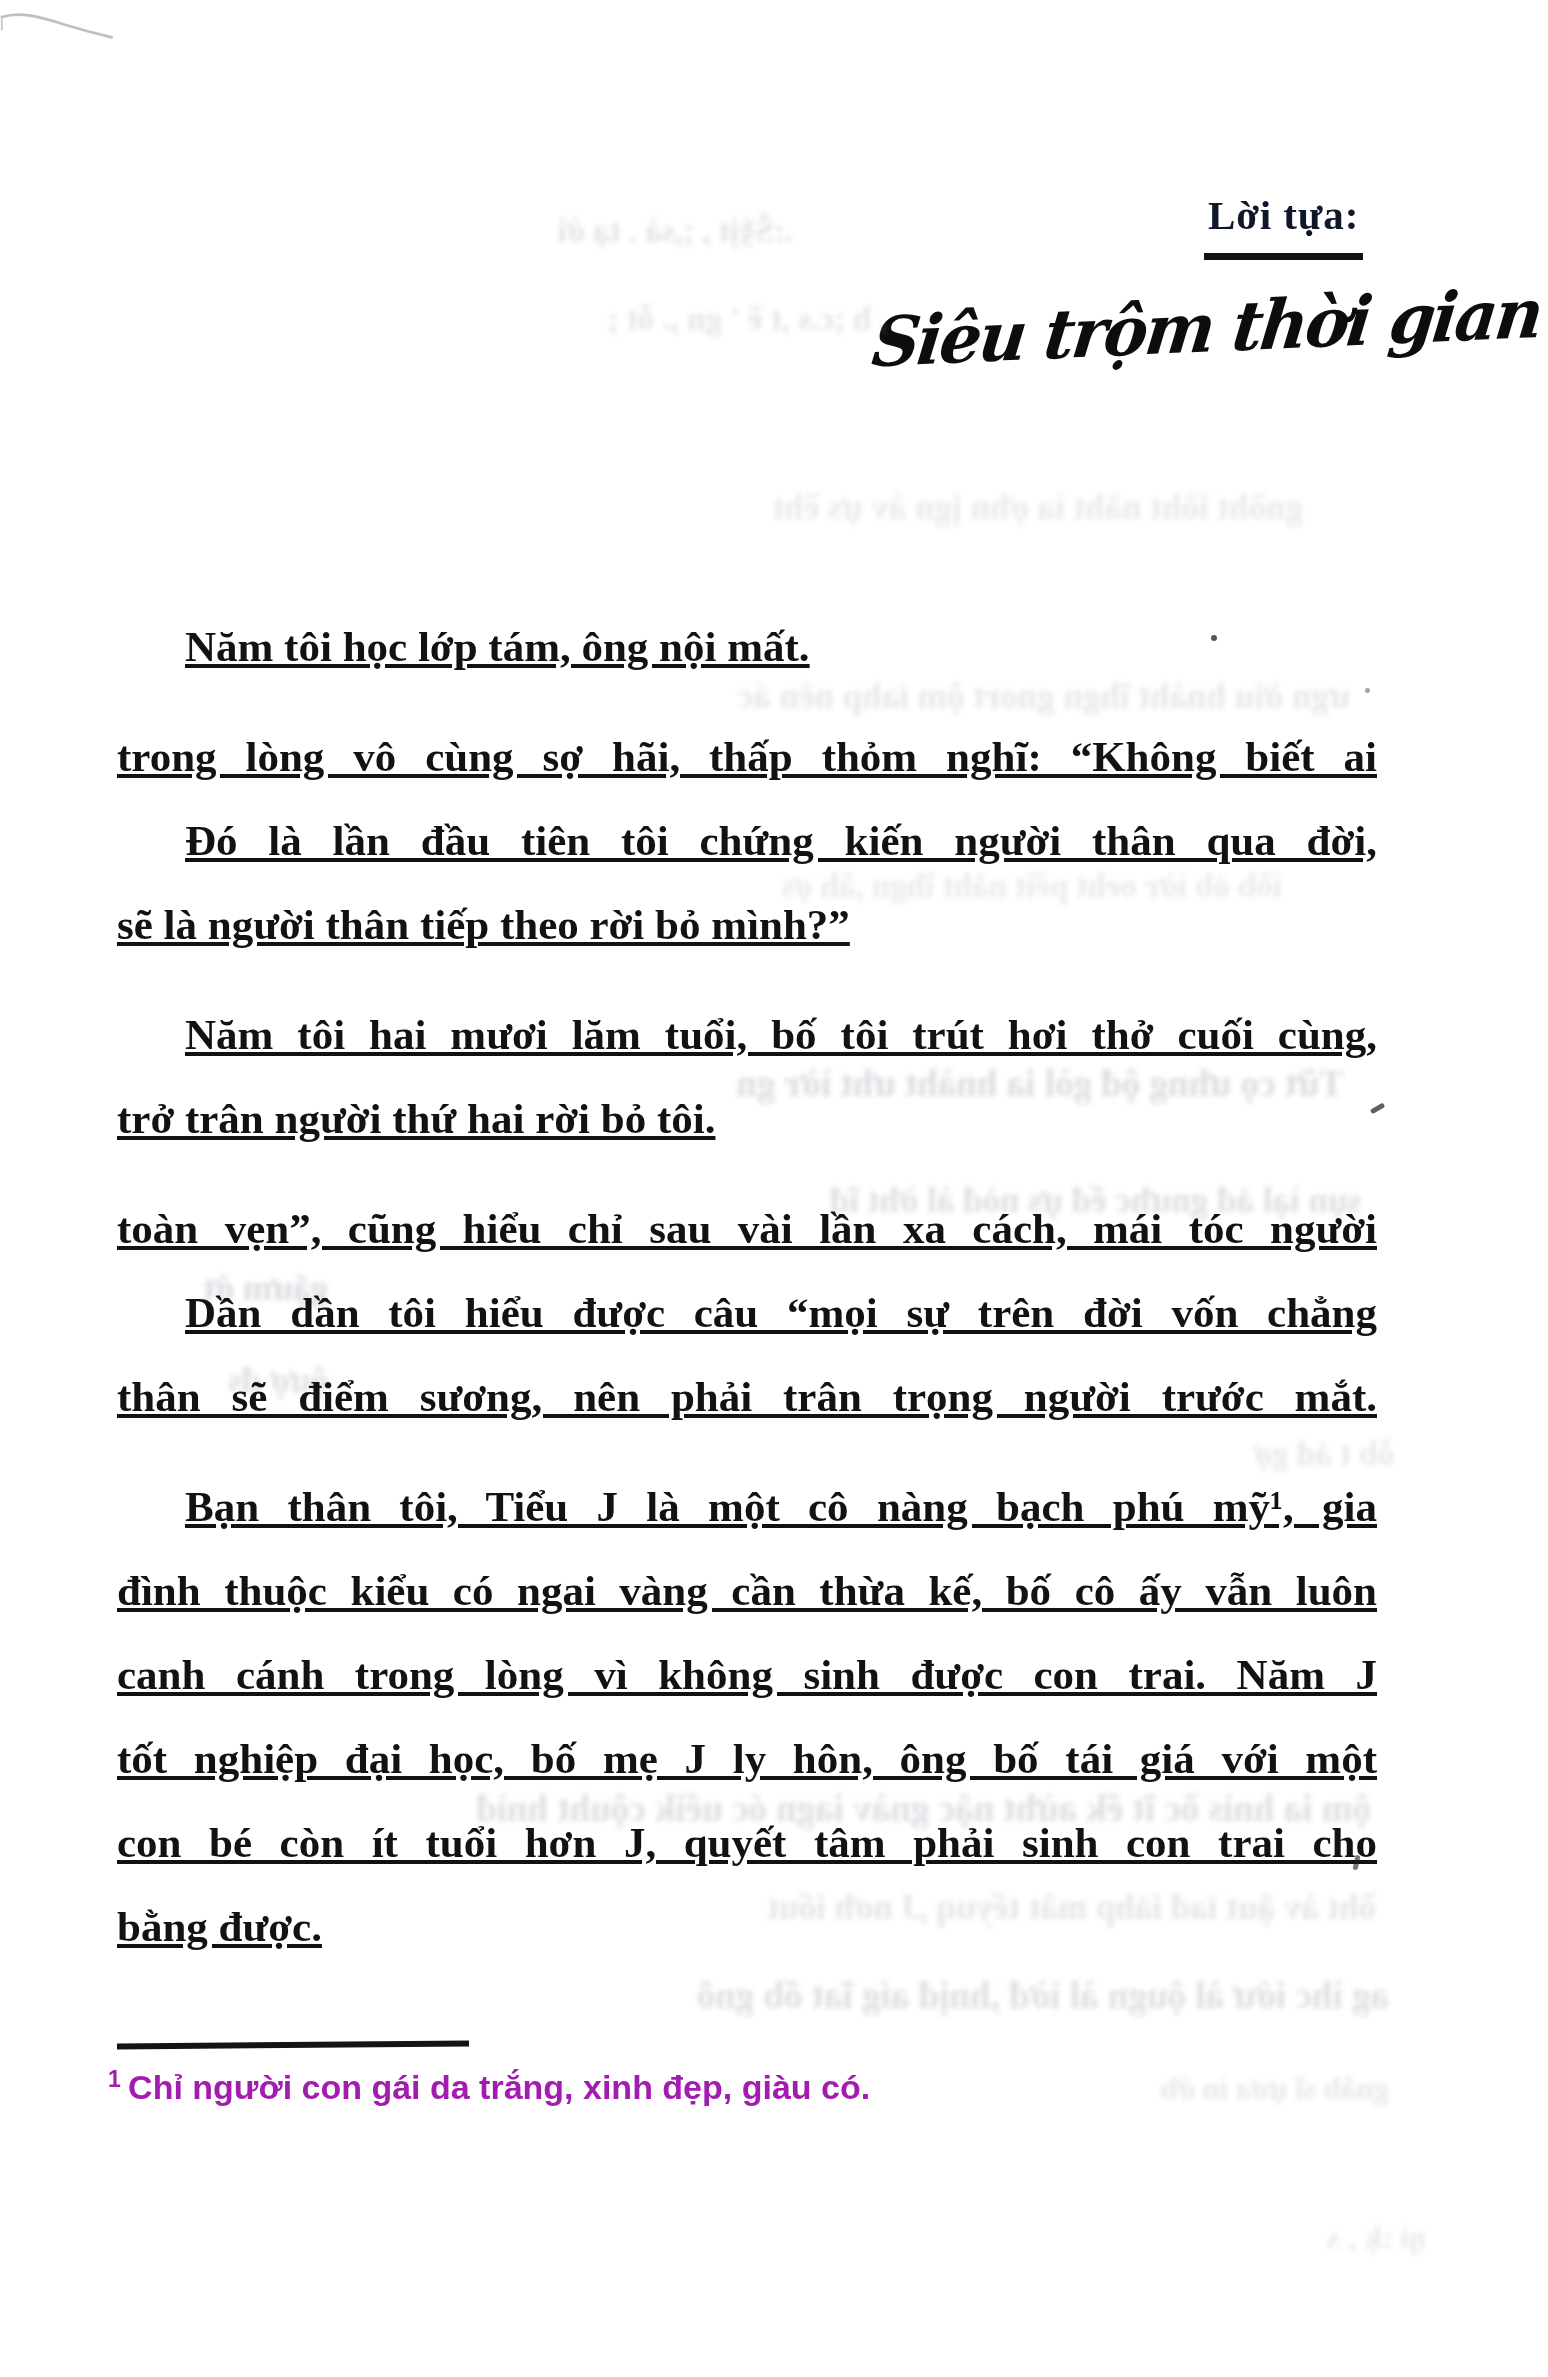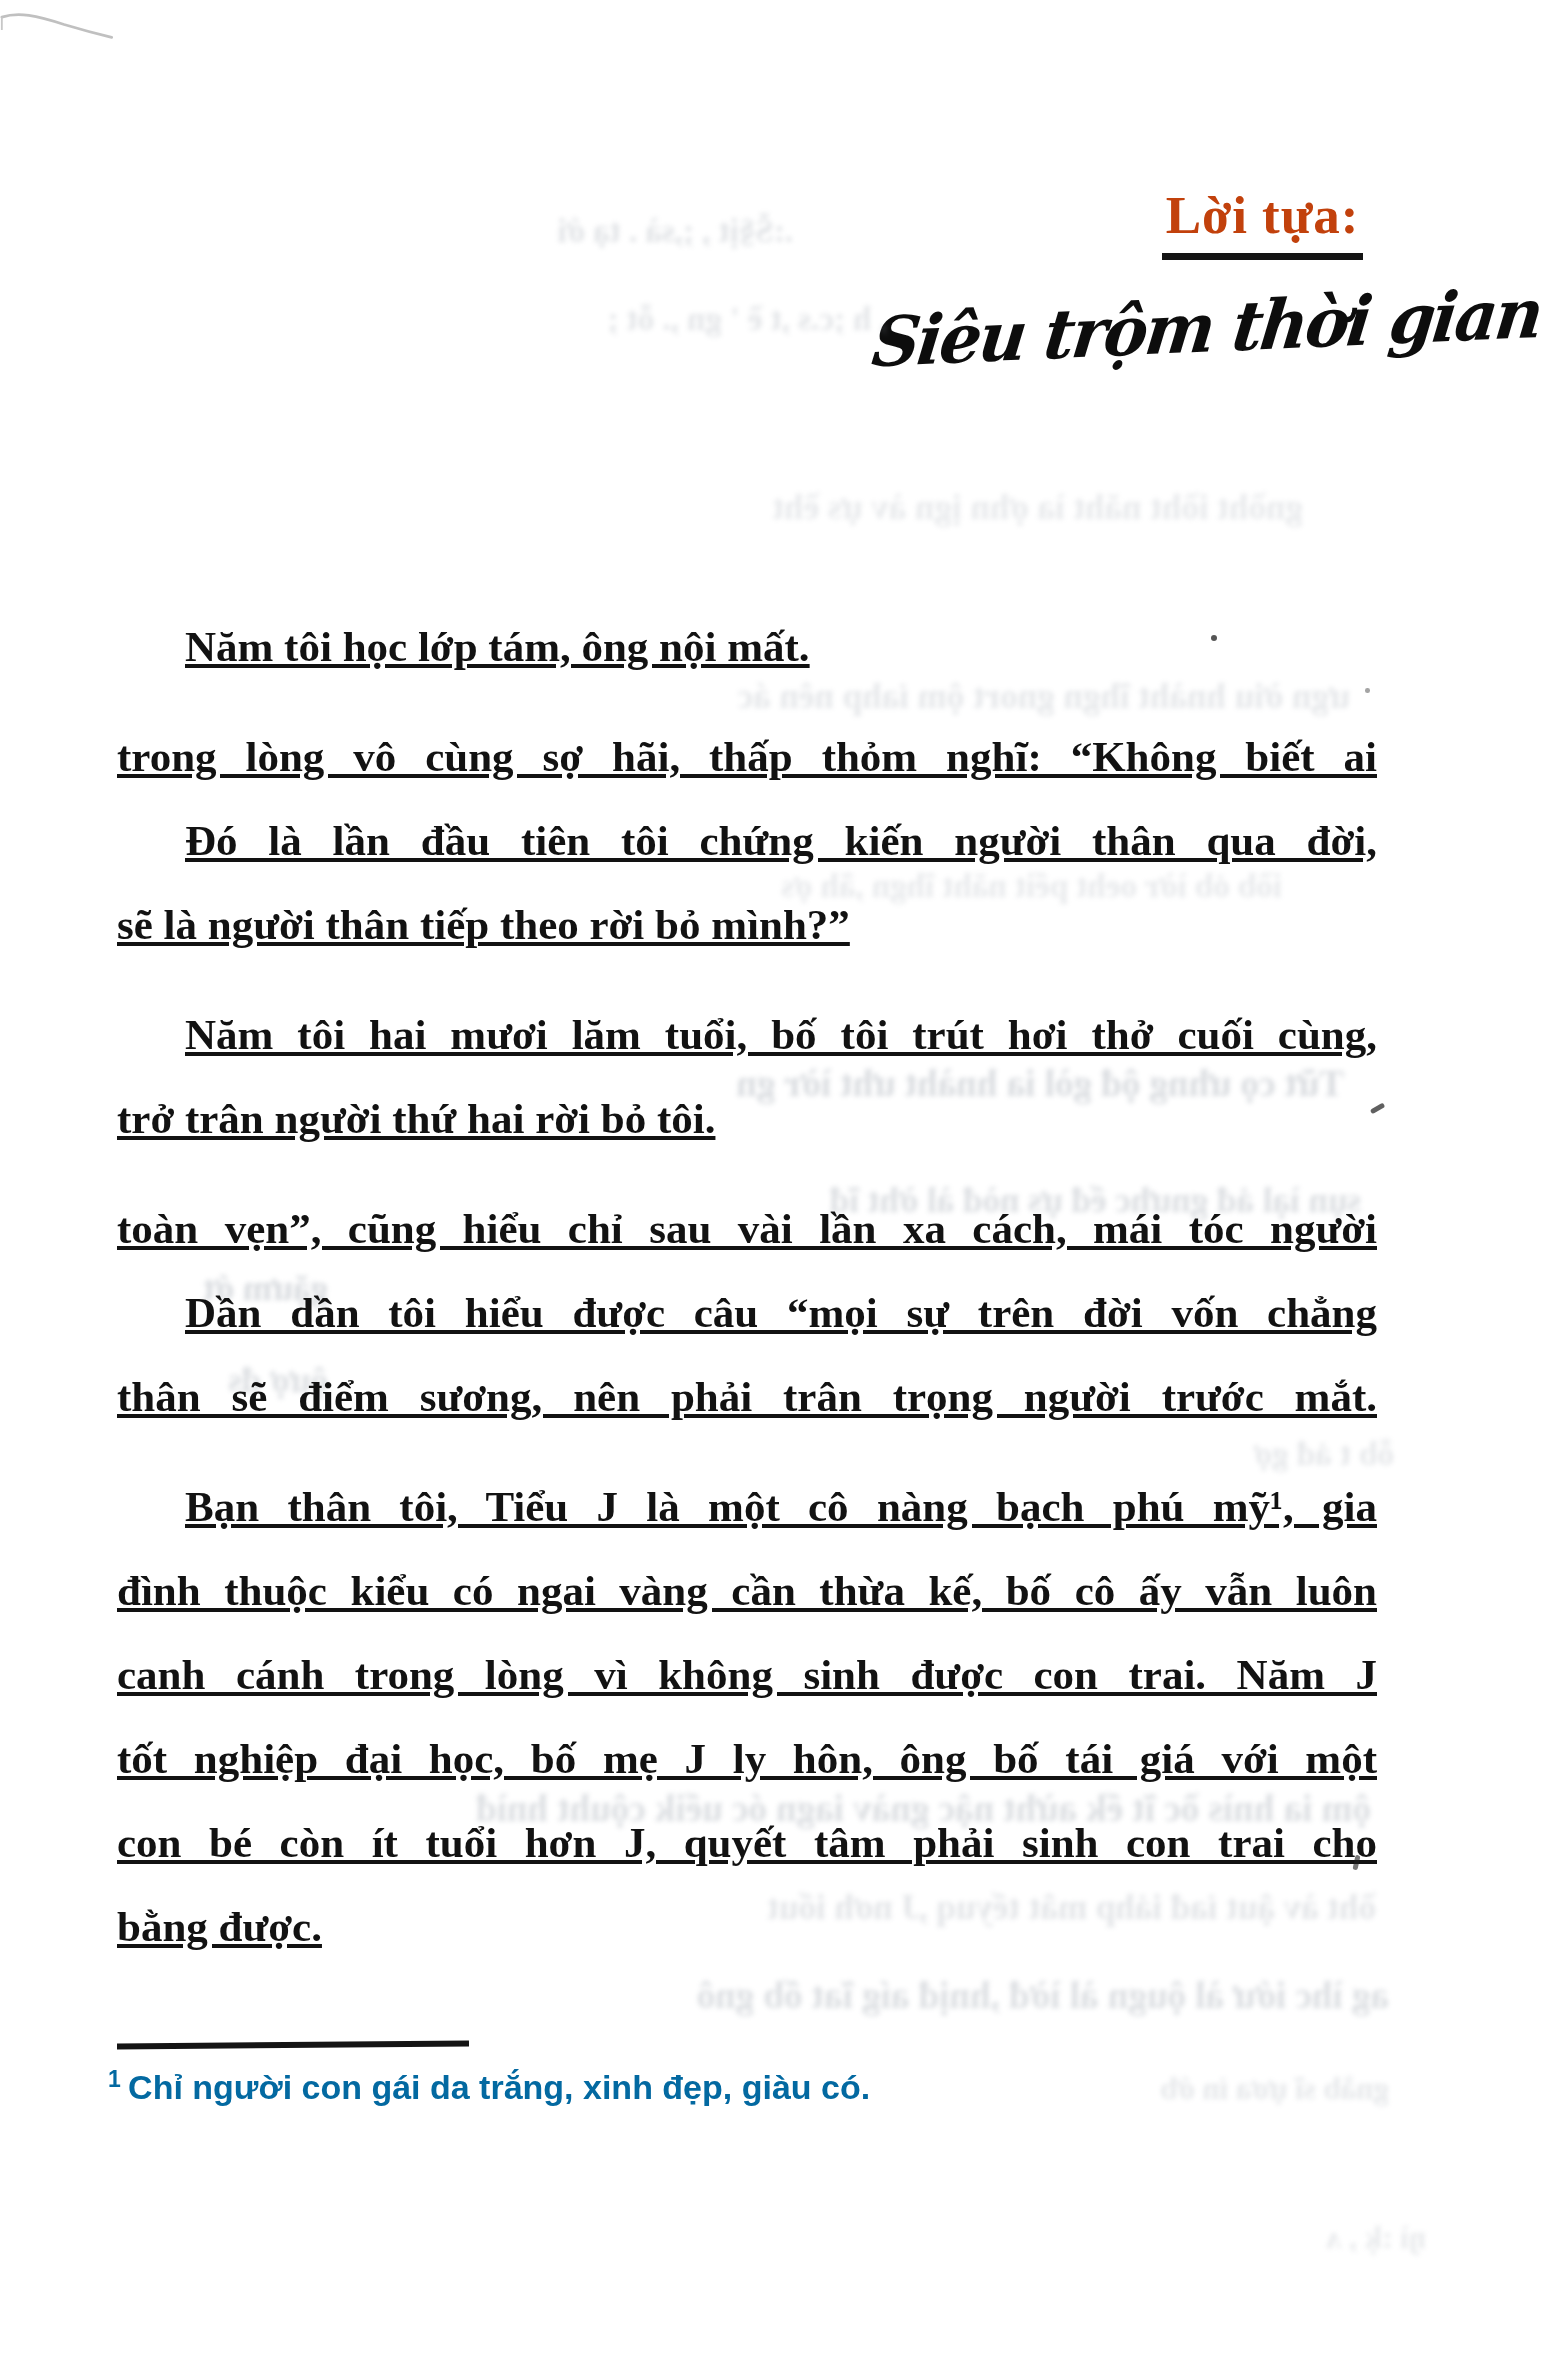--- a/index.html
+++ b/index.html
@@ -11,26 +11,26 @@
     overflow:hidden;
     color:#121212;
   }
 
   
   .header-label {
     position:absolute;
     top:187px; right:185px;
     font-family:"Liberation Serif", serif;
     font-weight:bold;
-    font-size:53px;
+    font-size:41px;
     line-height:57px;
     letter-spacing:0.9px;
     border-bottom:7.3px solid #141414;
     padding:0 3.7px 9.2px 3.7px;
-    color:#c2410c;
+    color:#0f172a;
   }
 
   .handwritten {
     position:absolute;
     left:873px; top:286px;
     width:550px;
     font-family:"DejaVu Serif", serif;
     font-style:italic;
     font-weight:bold;
     font-size:68px;
@@ -66,21 +66,21 @@
     transform:rotate(-0.5deg);
   }
   .footnote {
     position:absolute;
     left:108px; top:2062px;
     width:1009px;
     font-family:"Liberation Sans", sans-serif;
     font-weight:bold;
     font-size:34px;
     line-height:50px;
-    color:#0369a1;
+    color:#a21caf;
   }
   .footnote .fn-marker {
     font-size:23px;
     vertical-align:super;
     line-height:0;
     margin-right:7.3px;
   }
 
   
   .ghost {

